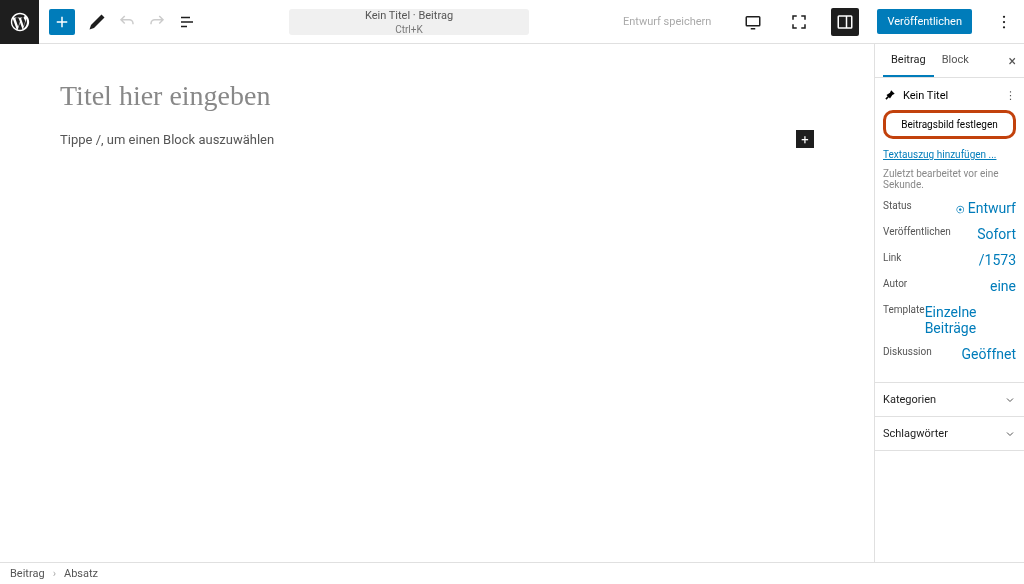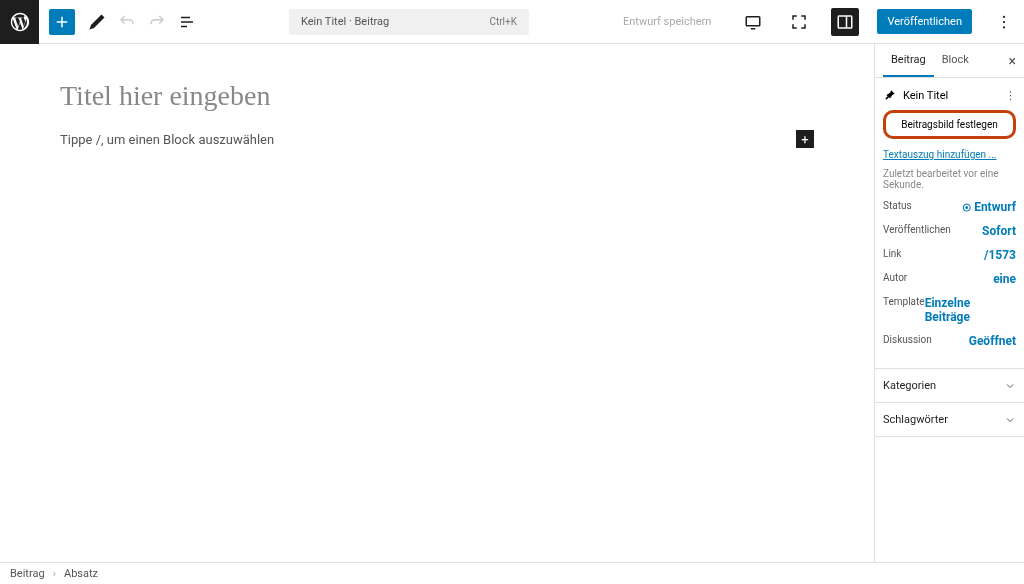--- a/index.html
+++ b/index.html
@@ -8,21 +8,21 @@
 .topbar { height: 44px; border-bottom: 1px solid #e0e0e0; display: flex; align-items: center; padding: 0; }
 .logo { width: 39px; height: 44px; background: #1e1e1e; display: flex; align-items: center; justify-content: center; color: #fff; }
 .logo svg { width: 22px; height: 22px; fill: #fff; }
 .toolbar-left { display: flex; align-items: center; gap: 2px; padding: 0 4px; }
 .icon-btn { width: 28px; height: 28px; display: flex; align-items: center; justify-content: center; border: none; background: transparent; cursor: pointer; color: #1e1e1e; border-radius: 2px; }
 .icon-btn svg { width: 18px; height: 18px; }
 .icon-btn.primary { background: #007cba; color: #fff; width: 26px; height: 26px; margin: 0 6px; }
 .icon-btn.disabled { color: #ccc; }
 
 .doc-title-wrap { flex: 1; display: flex; justify-content: center; }
-.doc-title { background: #f0f0f0; height: 26px; min-width: 240px; border-radius: 3px; display: flex; align-items: center; justify-content: space-between; padding: 0 12px; font-size: 11px; color: #555; }
+.doc-title { background: #f0f0f0; height: 26px; min-width: 240px; border-radius: 3px; display: flex; align-items: center; justify-content: space-between; padding: 0 12px; font-size: 11px; color: #555; flex-direction: column; }
 .doc-title .kbd { color: #777; font-size: 10px; }
 
 .toolbar-right { display: flex; align-items: center; gap: 18px; padding-right: 6px; }
 .save-draft { font-size: 11px; color: #aaa; padding: 0 10px; cursor: pointer; }
 .publish-btn { background: #007cba; color: #fff; border: none; font-size: 11px; padding: 6px 10px; border-radius: 2px; cursor: pointer; }
 .icon-btn.active { background: #1e1e1e; color: #fff; }
 
 .body-wrap { display: flex; height: calc(100% - 44px - 22px); }
 .canvas { flex: 1; padding: 32px 60px; }
 .title-input { width: 100%; font-size: 28px; font-family: Georgia, serif; color: #888; border: none; outline: none; padding: 4px 0 10px 0; }
@@ -33,21 +33,21 @@
 
 .sidebar { width: 150px; border-left: 1px solid #e0e0e0; font-size: 11px; display: flex; flex-direction: column; }
 .tabs { display: flex; align-items: center; border-bottom: 1px solid #e0e0e0; height: 34px; padding: 0 8px; }
 .tab { padding: 0 8px; height: 100%; display: flex; align-items: center; color: #555; cursor: pointer; border-bottom: 2px solid transparent; }
 .tab.active { border-bottom-color: #007cba; color: #1e1e1e; }
 .tabs .close { margin-left: auto; font-size: 14px; color: #555; cursor: pointer; }
 
 .panel { padding: 10px 8px; }
 .panel-row { display: flex; justify-content: space-between; margin-bottom: 10px; }
 .panel-row .lbl { color: #555; font-size: 10px; }
-.panel-row .val { color: #007cba; font-size: 12px; cursor: pointer; font-weight: bold; }
+.panel-row .val { color: #007cba; font-size: 14px; cursor: pointer; }
 .panel-row .val.with-icon::before { content: "⦿"; margin-right: 3px; font-size: 9px; }
 
 .summary-head { display: flex; align-items: center; gap: 6px; margin-bottom: 8px; }
 .summary-head svg { width: 14px; height: 14px; }
 .summary-head .more { margin-left: auto; cursor: pointer; color: #555; }
 
 .feat-btn { width: 100%; border: 3px solid #c2410c; background: #fff; font-size: 10px; padding: 6px 0; cursor: pointer; margin-bottom: 10px; border-radius: 10px; }
 .excerpt-link { color: #007cba; text-decoration: underline; font-size: 10px; display: block; margin-bottom: 8px; }
 .last-edit { color: #888; font-size: 10px; margin-bottom: 10px; }
 

